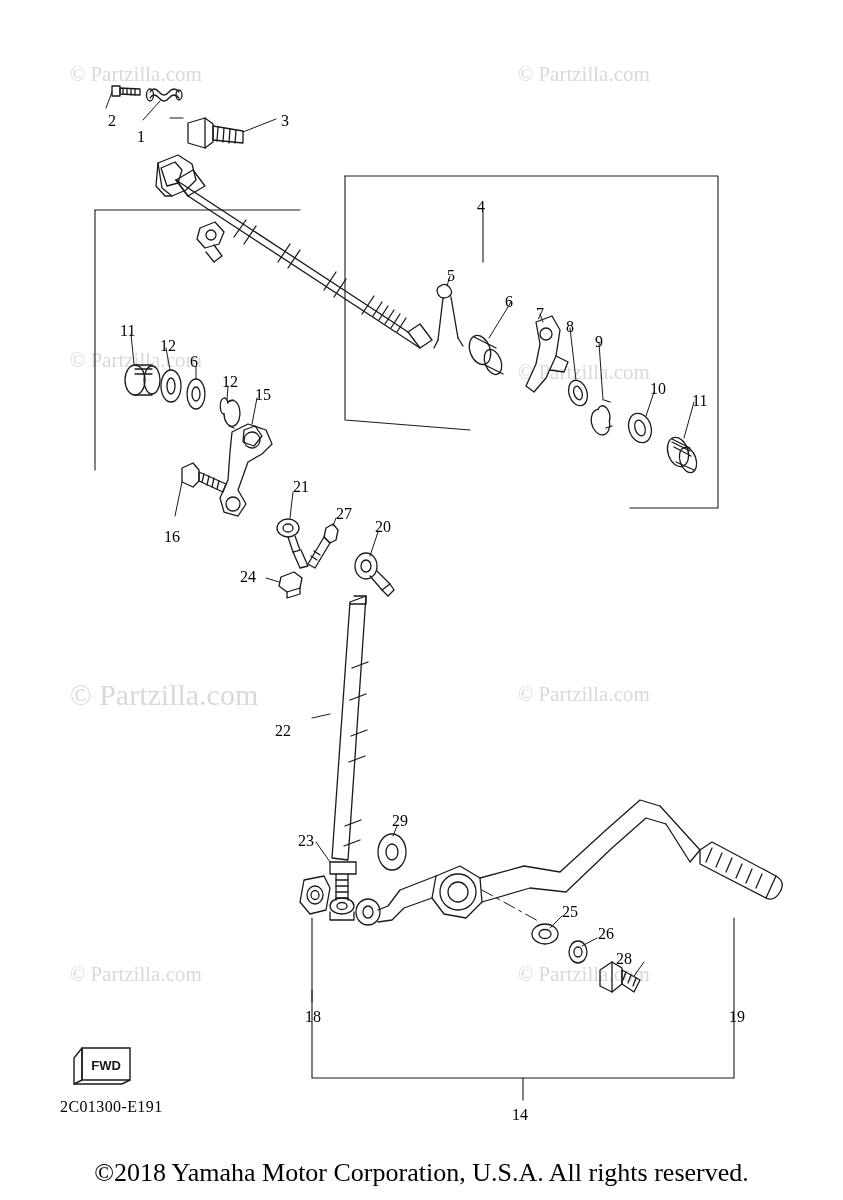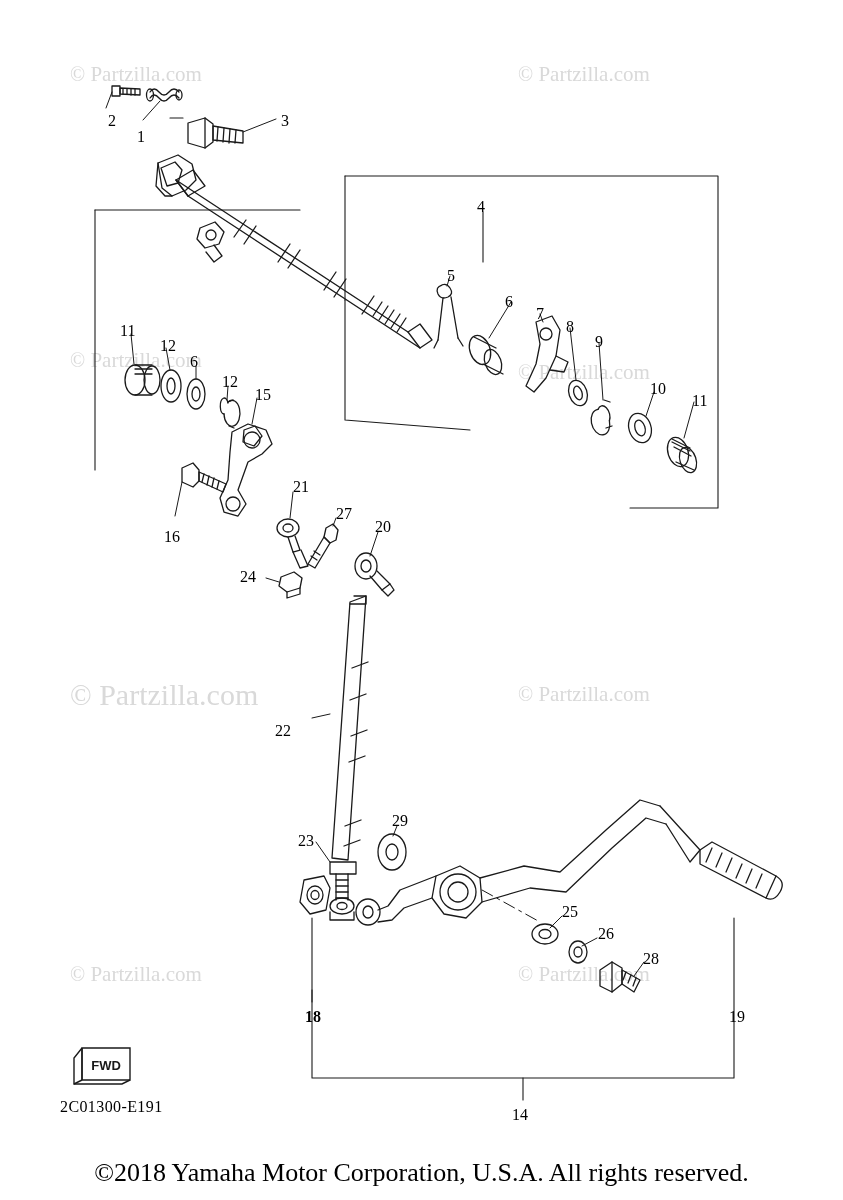--- a/index.html
+++ b/index.html
@@ -391,21 +391,21 @@
   <div class="callout" style="left:164px; top:528px;">16</div>
   <div class="callout" style="left:293px; top:478px;">21</div>
   <div class="callout" style="left:336px; top:505px;">27</div>
   <div class="callout" style="left:375px; top:518px;">20</div>
   <div class="callout" style="left:240px; top:568px;">24</div>
   <div class="callout" style="left:253px; top:722px;margin-left:22px;">22</div>
   <div class="callout" style="left:298px; top:832px;">23</div>
   <div class="callout" style="left:392px; top:812px;">29</div>
   <div class="callout" style="left:562px; top:903px;">25</div>
   <div class="callout" style="left:598px; top:925px;">26</div>
-  <div class="callout" style="left:643px; top:950px;">28</div>
-  <div class="callout" style="left:305px; top:1008px;font-weight:bold;">18</div>
+  <div class="callout" style="left:616px; top:950px;">28</div>
+  <div class="callout" style="left:305px; top:1008px;">18</div>
   <div class="callout" style="left:512px; top:1106px;">14</div>
   <div class="callout" style="left:729px; top:1008px;">19</div>
 
   <div id="partnum">2C01300-E191</div>
   <div id="copyright">©2018 Yamaha Motor Corporation, U.S.A. All rights reserved.</div>
 
 </div>
 
 </body></html>

